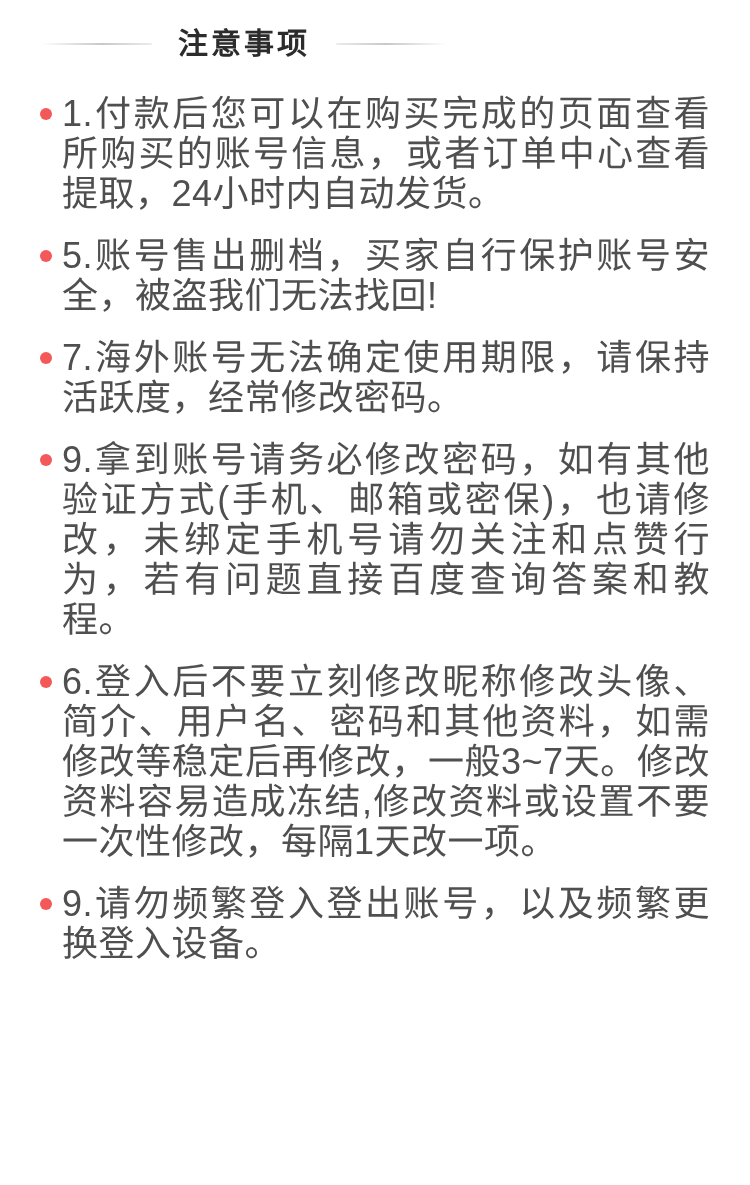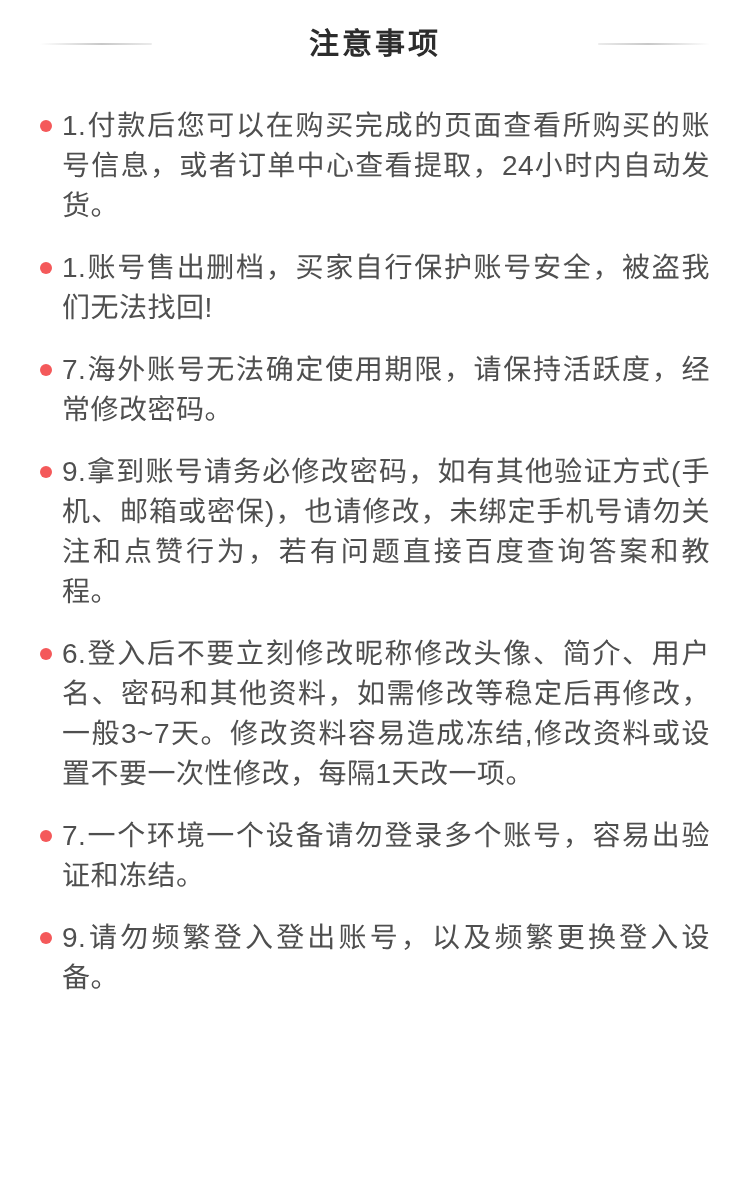--- a/index.html
+++ b/index.html
@@ -12,22 +12,22 @@
     width: 750px;
     min-height: 1185px;
     box-sizing: border-box;
     padding: 22px 40px 24px 40px;
     background: #ffffff;
     overflow: hidden;
   }
   .notice-header {
     display: flex;
     align-items: center;
-    justify-content: space-between;
-    margin-bottom: 40px;
+    justify-content: flex-start;
+    margin-bottom: 28px;
   }
   .divider-line {
     height: 2px;
     width: 112px;
     border-radius: 1px;
   }
   .divider-line.left {
     background: linear-gradient(to right, rgba(200,200,200,0), var(--divider-color, #c8c8c8) 55%, rgba(200,200,200,0.35));
     margin-right: 26px;
   }
@@ -45,21 +45,21 @@
   }
   .notice-list {
     list-style: none;
     margin: 0;
     padding: 0;
   }
   .notice-item {
     position: relative;
     padding-left: 22px;
     margin-bottom: 16px;
-    font-size: 28px;
+    font-size: 36px;
     line-height: 40px;
     color: var(--body-color, #4f4f4f);
     text-align: justify;
     letter-spacing: 0.5px;
     margin-top: 22px;
   }
   .notice-item:last-child {
     margin-bottom: 0;
   }
   .bullet-dot {
@@ -82,37 +82,33 @@
     <span class="divider-line right"></span>
   </div>
 
   <ul class="notice-list" id="notice-list">
       <li class="notice-item">
       <span class="bullet-dot"></span>
       <span class="notice-text">1.付款后您可以在购买完成的页面查看所购买的账号信息，或者订单中心查看提取，24小时内自动发货。</span>
     </li>
       <li class="notice-item">
       <span class="bullet-dot"></span>
-      <span class="notice-text">1.账号售出删档，买家自行保护账号安全，被盗我们无法找回!</span>
+      <span class="notice-text">5.账号售出删档，买家自行保护账号安全，被盗我们无法找回!</span>
     </li>
       <li class="notice-item">
       <span class="bullet-dot"></span>
       <span class="notice-text">7.海外账号无法确定使用期限，请保持活跃度，经常修改密码。</span>
     </li>
       <li class="notice-item">
       <span class="bullet-dot"></span>
       <span class="notice-text">9.拿到账号请务必修改密码，如有其他验证方式(手机、邮箱或密保)，也请修改，未绑定手机号请勿关注和点赞行为，若有问题直接百度查询答案和教程。</span>
     </li>
       <li class="notice-item">
       <span class="bullet-dot"></span>
       <span class="notice-text">6.登入后不要立刻修改昵称修改头像、简介、用户名、密码和其他资料，如需修改等稳定后再修改，一般3~7天。修改资料容易造成冻结,修改资料或设置不要一次性修改，每隔1天改一项。</span>
     </li>
       <li class="notice-item">
       <span class="bullet-dot"></span>
-      <span class="notice-text">7.一个环境一个设备请勿登录多个账号，容易出验证和冻结。</span>
-    </li>
-      <li class="notice-item">
-      <span class="bullet-dot"></span>
       <span class="notice-text">9.请勿频繁登入登出账号，以及频繁更换登入设备。</span>
     </li>
     </ul>
 
 </div>
 
 </body></html>

